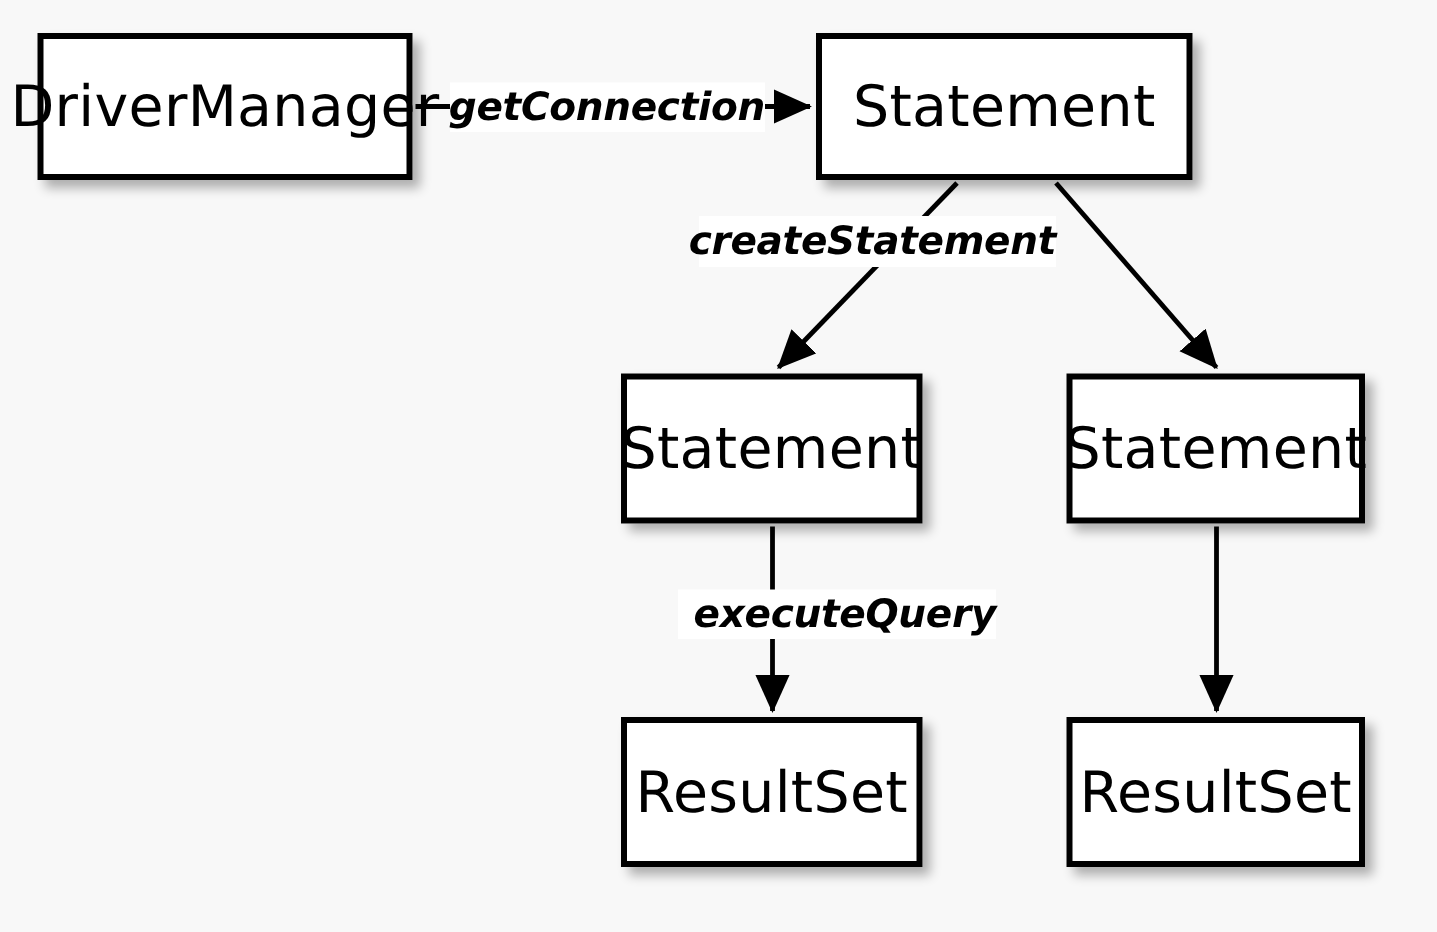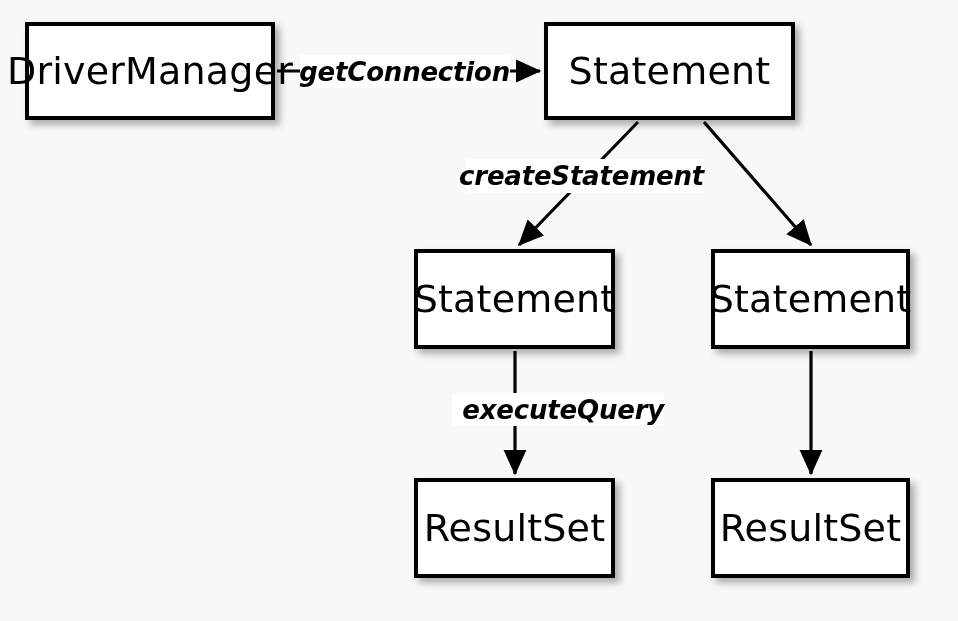--- a/index.html
+++ b/index.html
@@ -103,21 +103,21 @@
   </div>
 
   <div class="node" style="left: 711px; top: 478px; width: 199px; height: 100px; background: rgb(255, 255, 255); border-color: rgb(0, 0, 0);">
     <span class="node-label">ResultSet</span>
   </div>
 
   <div class="edge-label" style="left: 300px; top: 55px; width: 210px; height: 33px;">
     <span class="edge-label-text">getConnection</span>
   </div>
 
-  <div class="edge-label" style="left: 466px; top: 159px; width: 238px; height: 34px;">
+  <div class="edge-label" style="left: 466px; top: 144px; width: 238px; height: 34px;">
     <span class="edge-label-text">createStatement</span>
   </div>
 
   <div class="edge-label" style="left: 408px; top: 393px; width: 212px; height: 33px; margin-left: 44px;">
     <span class="edge-label-text">executeQuery</span>
   </div>
 
 </div>
 
 </body></html>

